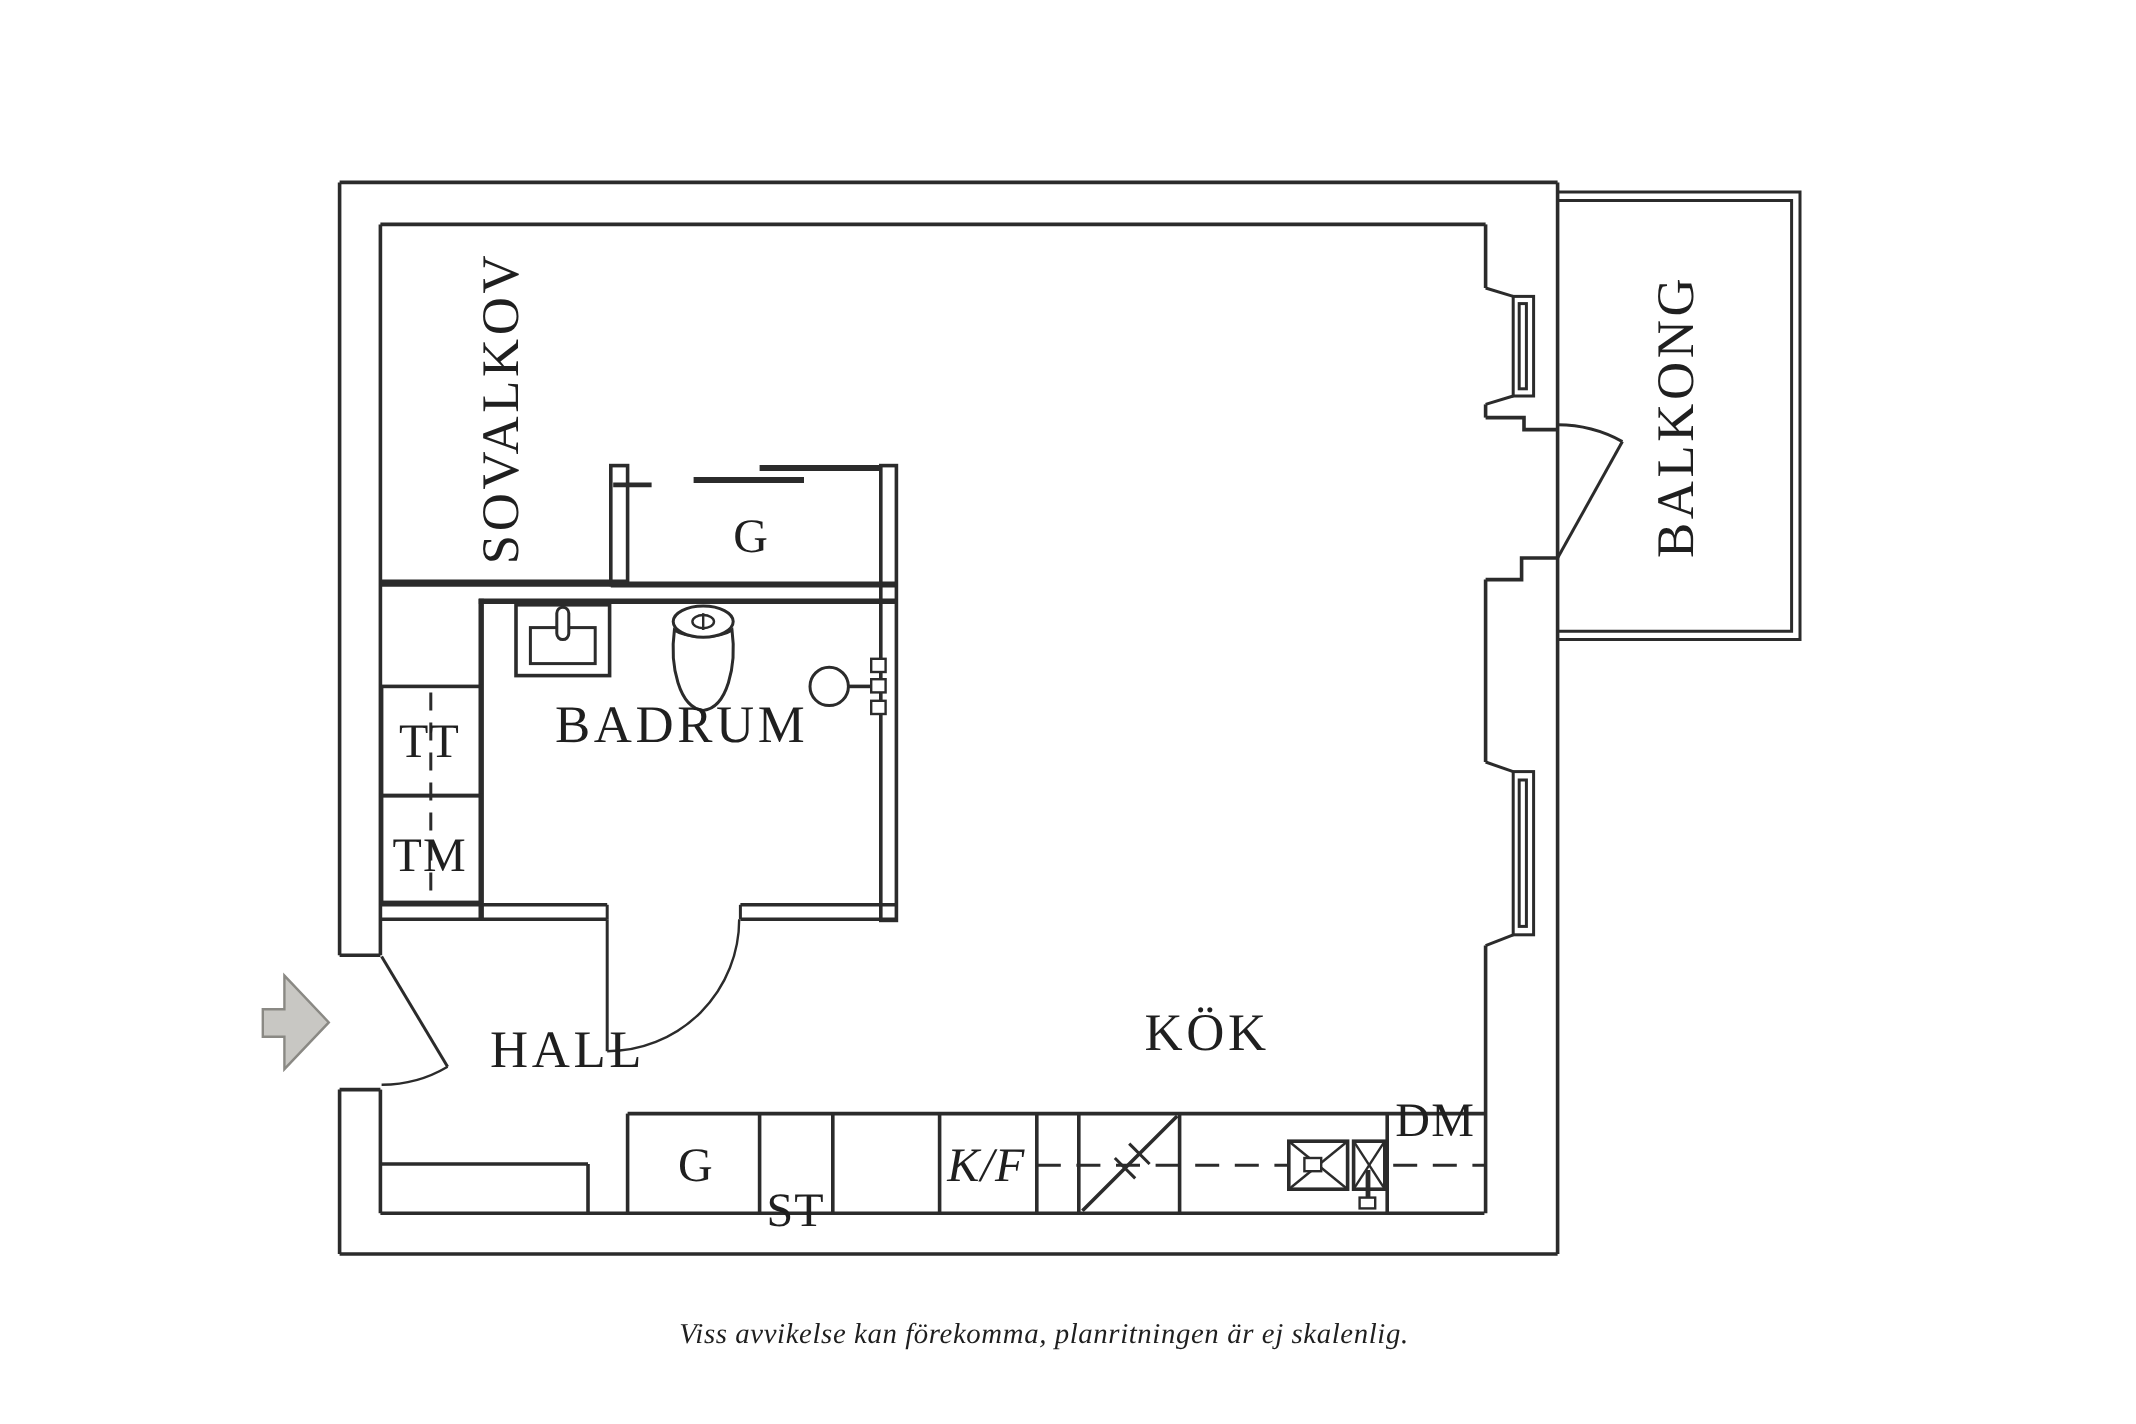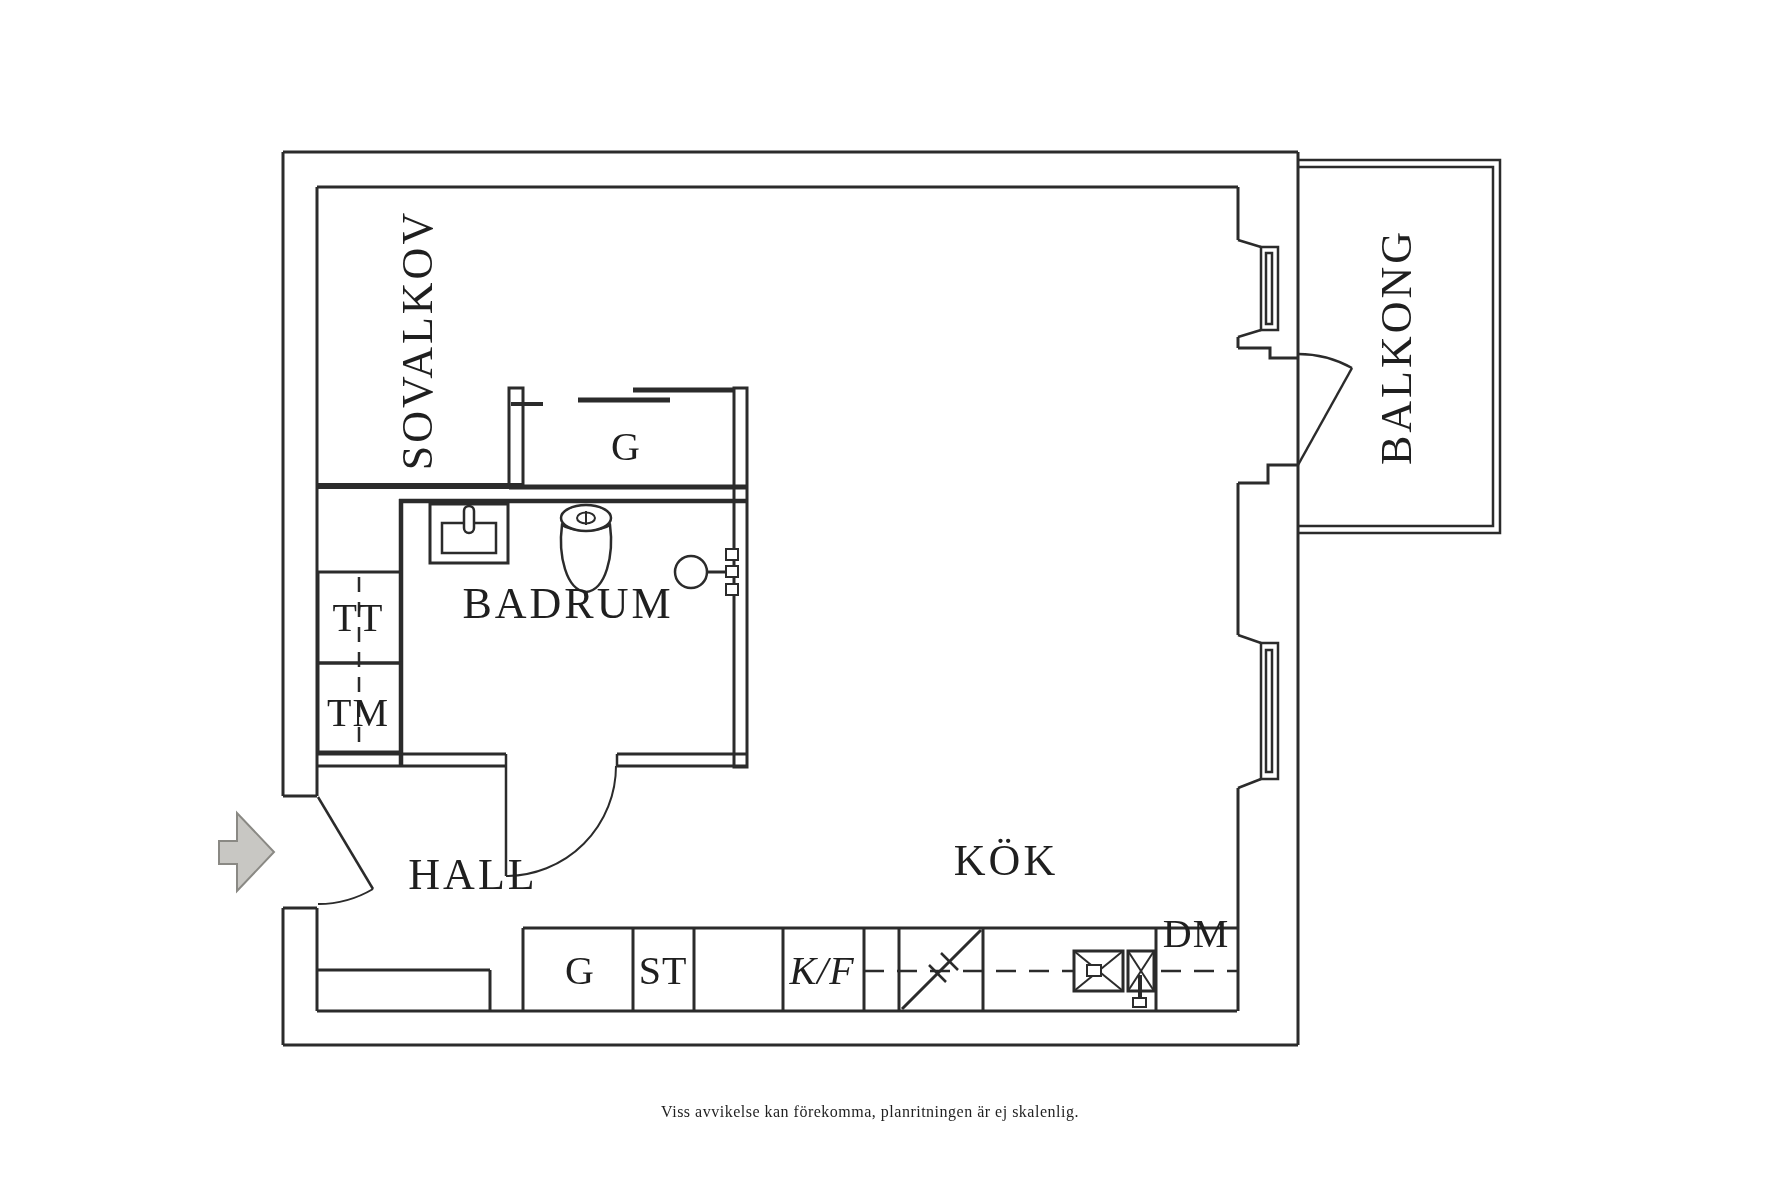--- a/index.html
+++ b/index.html
@@ -28,21 +28,22 @@
     color: var(--text);
     white-space: nowrap;
     font-family: "Liberation Serif", "DejaVu Serif", serif;
     line-height: 1;
     user-select: none;
   }
   .label.vertical { transform: translate(-50%, -50%) rotate(-90deg); }
   .label.big   { font-size: 44px; letter-spacing: 3px; }
   .label.small { font-size: 40px; letter-spacing: 1px; }
   .label.footer-note {
-    font-size: 16px;
+    font-size: 24px;
+    font-style: italic;
     letter-spacing: 0.5px;
   }
 </style>
 </head>
 <body>
 
 <div id="plan">
   <svg width="1780" height="1187" viewBox="0 0 1780 1187" fill="none" stroke="var(--line)" stroke-linecap="butt">
 
     <g stroke-width="3">
@@ -197,18 +198,18 @@
   <div class="label big vertical" style="left:418px; top:340px;">SOVALKOV</div>
   <div class="label big vertical" style="left:1397px; top:347px;">BALKONG</div>
   <div class="label big" style="left:568px; top:604px;">BADRUM</div>
   <div class="label big" style="left:433px; top:875px;margin-left:40px;">HALL</div>
   <div class="label big" style="left:1006px; top:861px;font-family:Liberation Serif, serif;">KÖK</div>
 
   <div class="label small" style="left:626px; top:447px;">G</div>
   <div class="label small" style="left:358px; top:618px;">TT</div>
   <div class="label small" style="left:358px; top:713px;">TM</div>
   <div class="label small" style="left:580px; top:971px;">G</div>
-  <div class="label small" style="left:663px; top:971px;">ST</div>
+  <div class="label small" style="left:663px; top:1009px;">ST</div>
   <div class="label small" style="left:822px; top:971px;font-style:italic;">K/F</div>
   <div class="label small" style="left:1196px; top:934px;">DM</div>
 
   <div class="label footer-note" style="left:870px; top:1112px;">Viss avvikelse kan förekomma, planritningen är ej skalenlig.</div>
 </div>
 
 </body></html>

